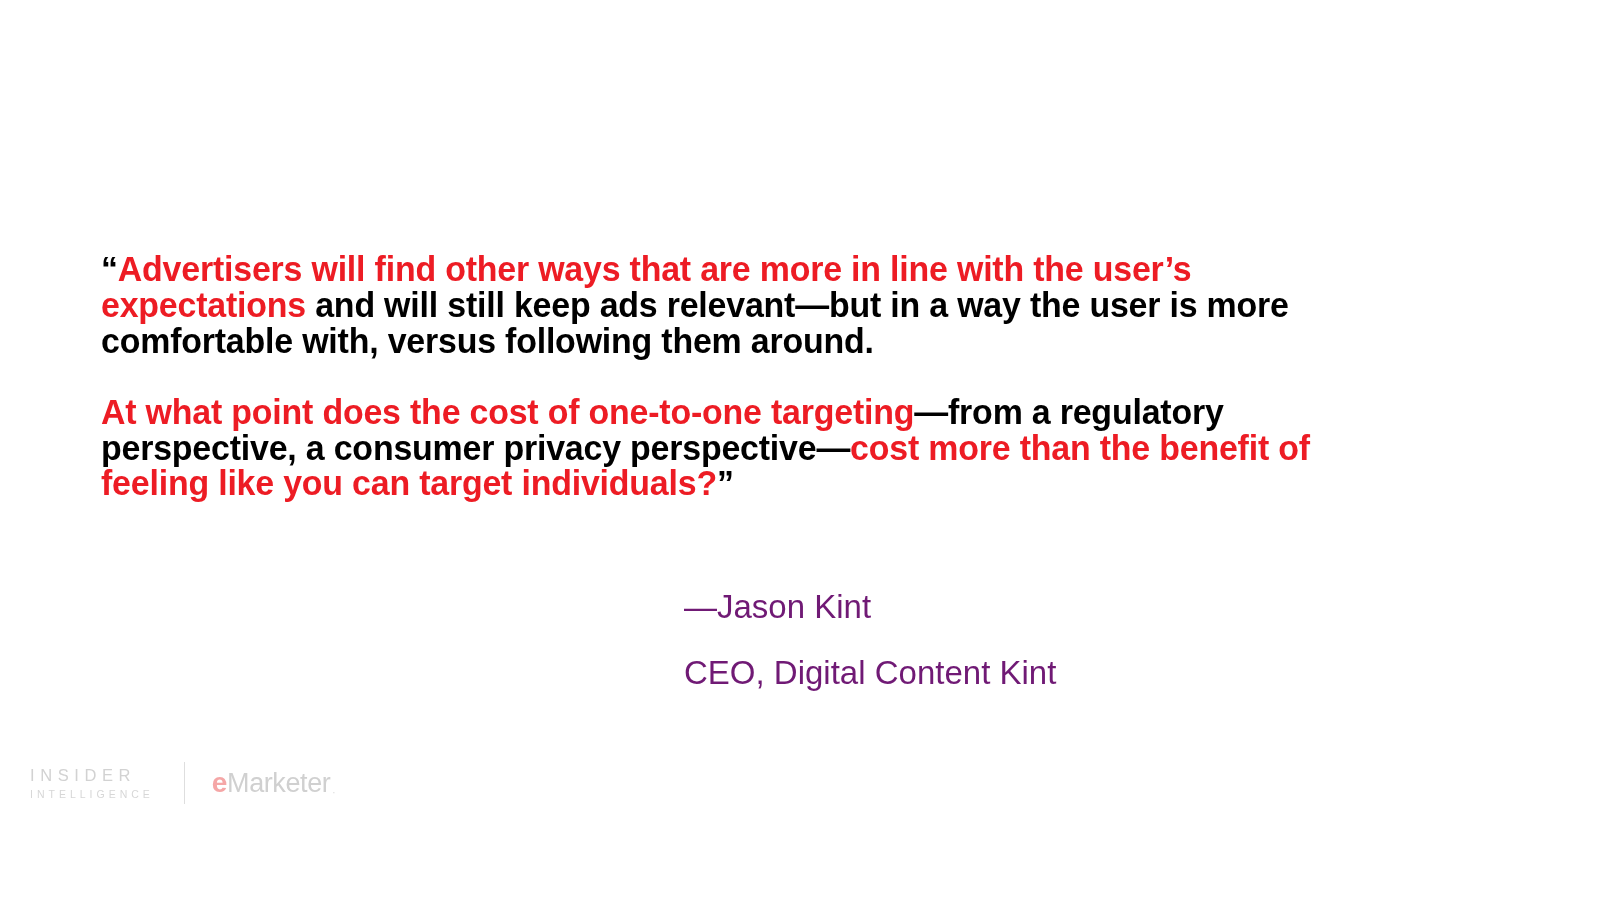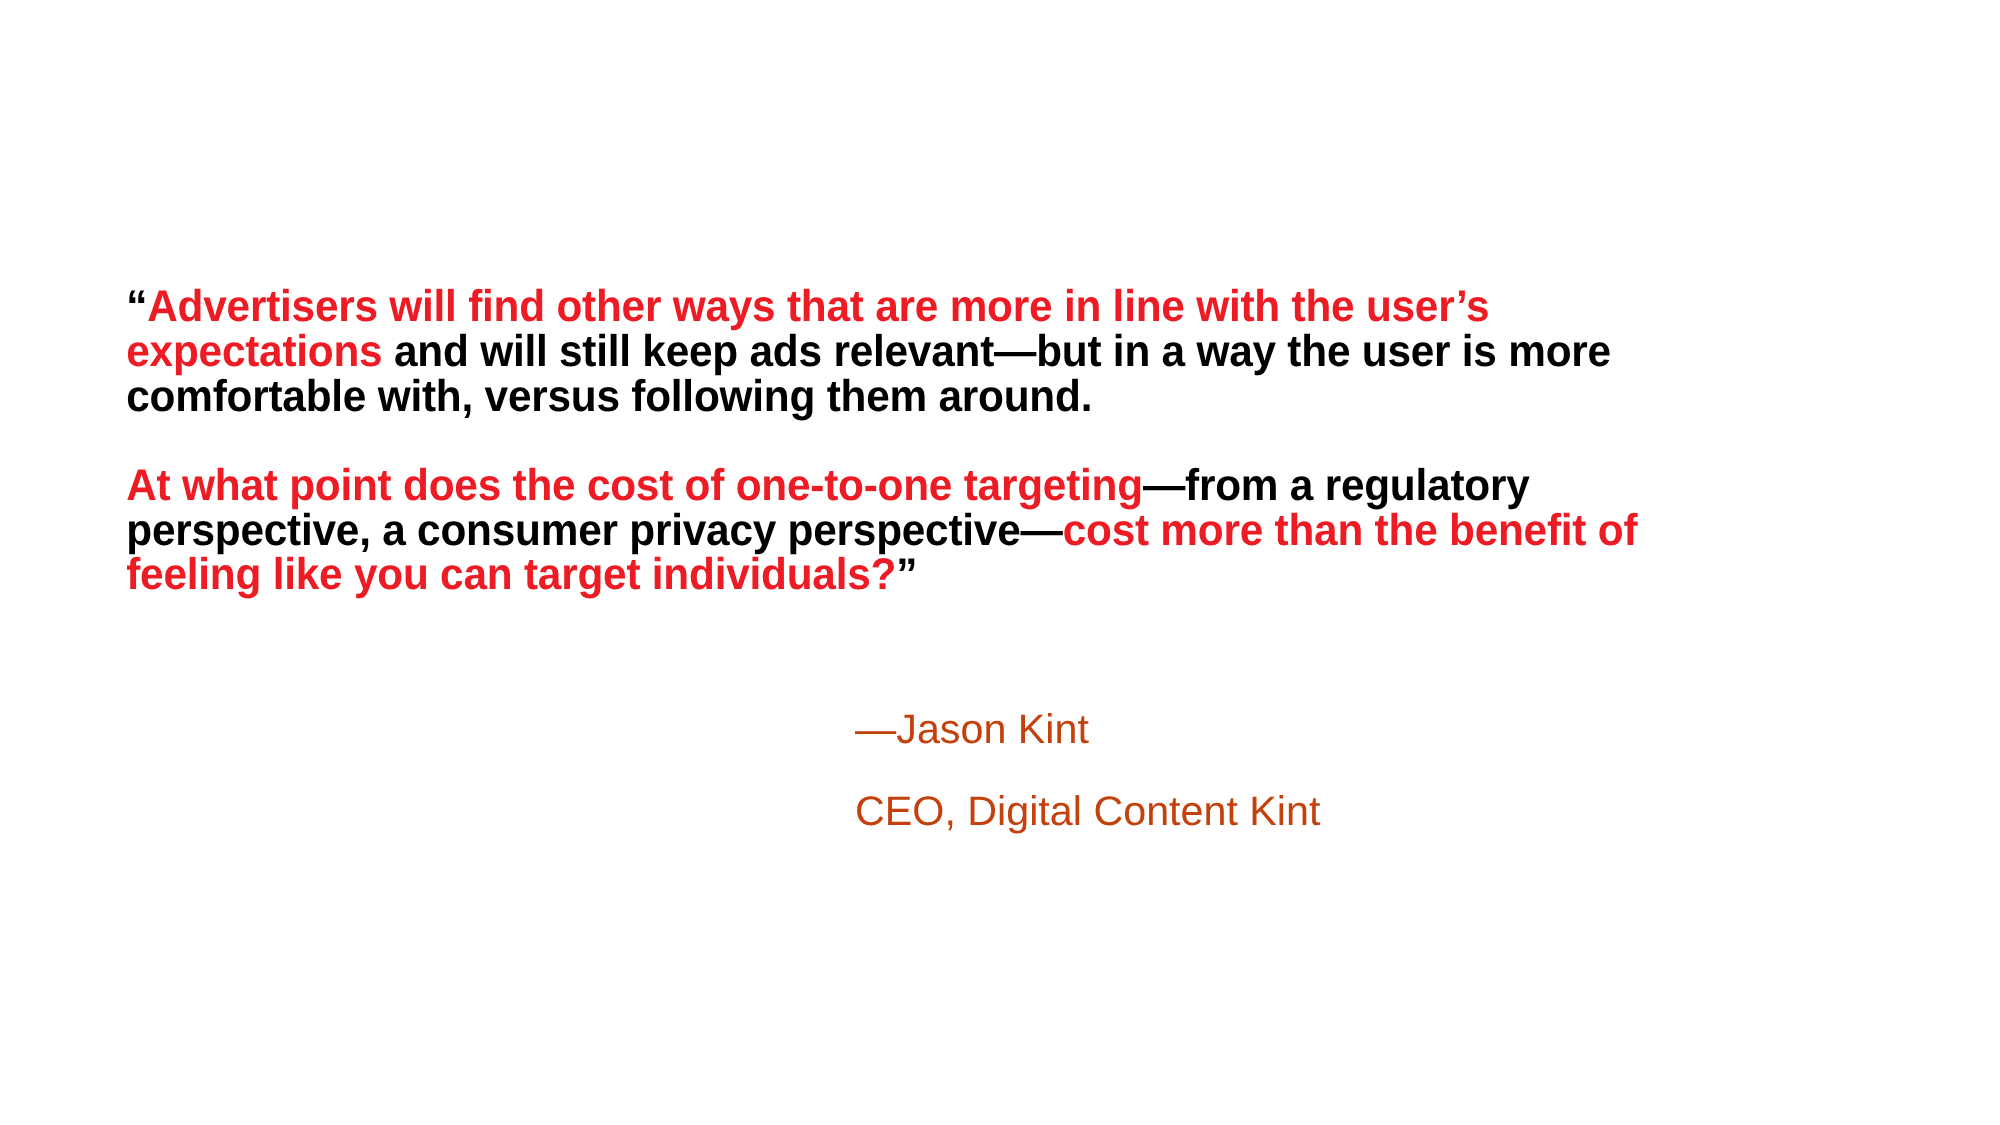--- a/index.html
+++ b/index.html
@@ -13,20 +13,21 @@
     font-family: "Liberation Sans", sans-serif;
     overflow: hidden;
     position: relative;
   }
 
   .slide {
     position: relative;
     width: 1600px;
     height: 808px;
     background: #ffffff;
+    margin-top: 24px;
   }
 
   
   .quote-block {
     position: absolute;
     left: 101px;
     top: 228px;
     width: 1360px;
   }
 
@@ -57,21 +58,21 @@
     left: 684px;
     top: 566px;
     width: 700px;
   }
 
   .attr-line {
     font-family: "Liberation Sans", sans-serif;
     font-weight: normal;
     font-size: 33px;
     line-height: 34px;
-    color: #c2410c;
+    color: #701a75;
     margin: 0;
     white-space: nowrap;
   }
 
   .attr-spacer {
     height: 32px;
   }
 
   
   .footer {
@@ -159,14 +160,30 @@
     <p class="quote-para"><span class="red">At what point does the cost of one-to-one targeting</span><span class="blk">—from a regulatory perspective, a consumer privacy perspective—</span><span class="red">cost more than the benefit of feeling like you can target individuals?</span><span class="blk">”</span></p>
 
   </div>
 
   <div class="attribution">
     <p class="attr-line">—Jason Kint</p>
     <div class="attr-spacer"></div>
     <p class="attr-line">CEO, Digital Content Kint</p>
   </div>
 
+  <div class="footer">
+
+    <div class="insider-logo">
+      <span class="insider-top">INSIDER</span>
+      <span class="insider-bottom">INTELLIGENCE</span>
+    </div>
+
+    <div class="logo-divider"></div>
+
+    <div class="emarketer-logo">
+      <span class="em-e">e</span>
+        <span class="em-word">Marketer</span>
+        <span class="em-tm">·</span>
+    </div>
+
+  </div>
 
 </div>
 
 </body></html>

